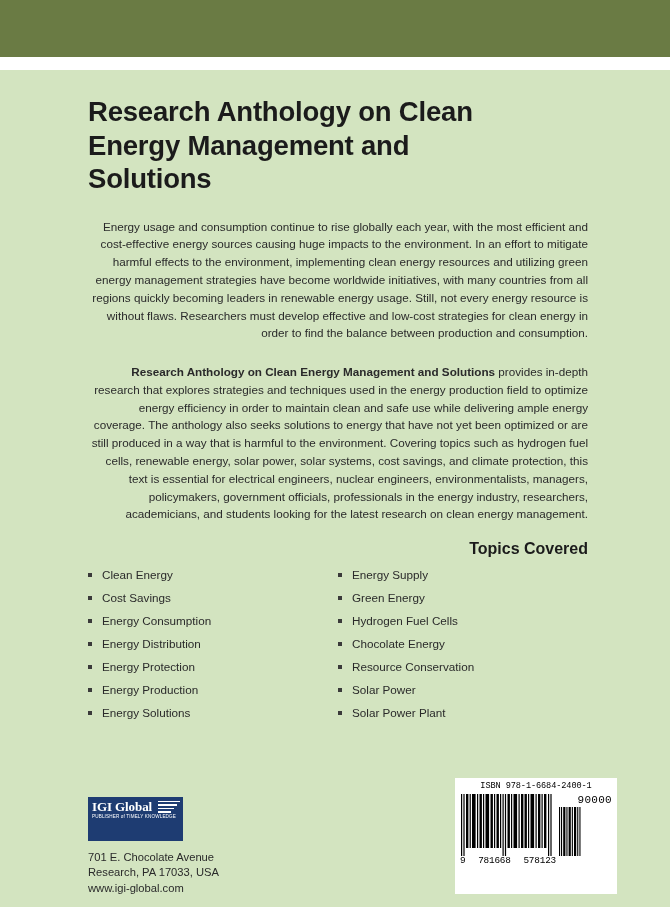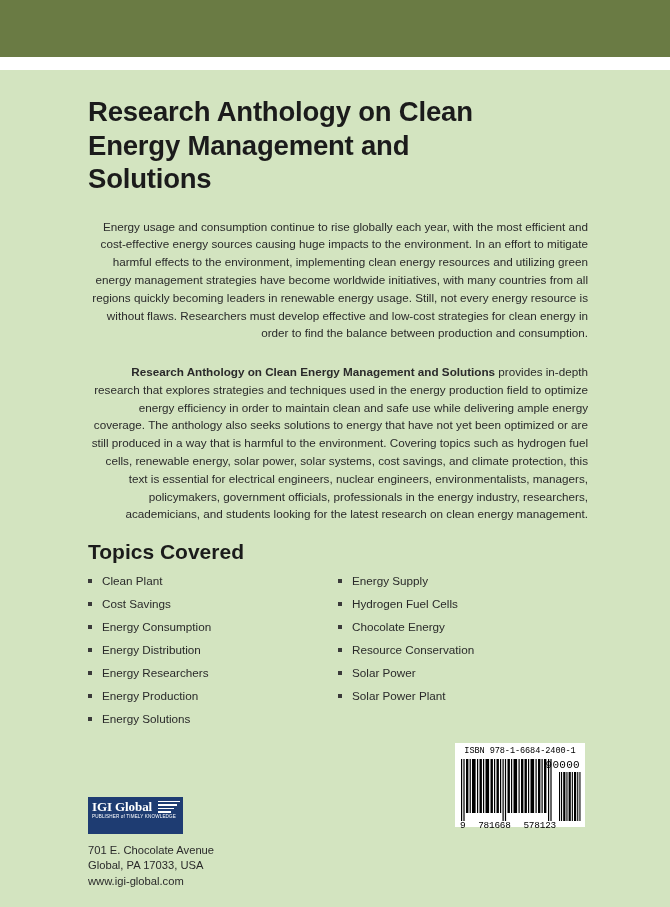--- a/index.html
+++ b/index.html
@@ -65,24 +65,25 @@
     margin: 0 0 17px 0;
     text-align: right;
   }
   .para.second {
     margin-top: 21px;
   }
   .para b {
     font-weight: bold;
   }
   .topics-heading {
-    font-size: 21px;
+    font-size: 16px;
     font-weight: bold;
     color: #1b1b1b;
     margin: 10px 0 11px 0;
+    text-align: right;
   }
   .topics-wrap {
     display: flex;
     flex-direction: row;
     width: 500px;
   }
   .topics-col {
     width: 250px;
   }
   .topic-item {
@@ -107,21 +108,21 @@
     left: 88px;
     top: 797px;
     width: 500px;
   }
   .logo-block {
     width: 95px;
   }
   .logo-box {
     position: relative;
     width: 95px;
-    height: 37px;
+    height: 44px;
     background: #1e3c72;
     display: block;
     overflow: hidden;
   }
   .logo-main {
     position: absolute;
     left: 4px;
     top: 2px;
     font-size: 13px;
     font-weight: bold;
@@ -158,25 +159,25 @@
   .logo-lines span:nth-child(4) { width: 58%; }
   .address {
     margin-top: 9px;
     font-size: 11.2px;
     line-height: 1.38;
     color: #2a2a2a;
   }
   .barcode-box {
     position: absolute;
     left: 455px;
-    top: 743px;
+    top: 778px;
     width: 130px;
     height: 84px;
     background: #ffffff;
-    padding: 0;
+    padding: 16px;
   }
   .isbn-text {
     position: absolute;
     left: 50%;
     transform: translateX(-50%);
     top: 3px;
     font-family: "Liberation Mono", monospace;
     font-size: 8.6px;
     color: #000000;
     white-space: nowrap;
@@ -239,51 +240,55 @@
     <p class="para">Energy usage and consumption continue to rise globally each year, with the most efficient and cost-effective energy sources causing huge impacts to the environment. In an effort to mitigate harmful effects to the environment, implementing clean energy resources and utilizing green energy management strategies have become worldwide initiatives, with many countries from all regions quickly becoming leaders in renewable energy usage. Still, not every energy resource is without flaws. Researchers must develop effective and low-cost strategies for clean energy in order to find the balance between production and consumption.</p>
 
     <p class="para second"><b>Research Anthology on Clean Energy Management and Solutions</b><span> provides in-depth research that explores strategies and techniques used in the energy production field to optimize energy efficiency in order to maintain clean and safe use while delivering ample energy coverage. The anthology also seeks solutions to energy that have not yet been optimized or are still produced in a way that is harmful to the environment. Covering topics such as hydrogen fuel cells, renewable energy, solar power, solar systems, cost savings, and climate protection, this text is essential for electrical engineers, nuclear engineers, environmentalists, managers, policymakers, government officials, professionals in the energy industry, researchers, academicians, and students looking for the latest research on clean energy management.</span></p>
 
     <h2 class="topics-heading">Topics Covered</h2>
 
     <div class="topics-wrap">
       <div class="topics-col">
         <div class="topic-item">
             <span class="bullet"></span>
-            <span>Clean Plant</span>
+            <span>Clean Energy</span>
           </div>
         <div class="topic-item">
             <span class="bullet"></span>
             <span>Cost Savings</span>
           </div>
         <div class="topic-item">
             <span class="bullet"></span>
             <span>Energy Consumption</span>
           </div>
         <div class="topic-item">
             <span class="bullet"></span>
             <span>Energy Distribution</span>
           </div>
         <div class="topic-item">
             <span class="bullet"></span>
-            <span>Energy Researchers</span>
+            <span>Energy Protection</span>
           </div>
         <div class="topic-item">
             <span class="bullet"></span>
             <span>Energy Production</span>
           </div>
         <div class="topic-item">
             <span class="bullet"></span>
             <span>Energy Solutions</span>
           </div>
       </div>
       <div class="topics-col">
         <div class="topic-item">
             <span class="bullet"></span>
             <span>Energy Supply</span>
+          </div>
+        <div class="topic-item">
+            <span class="bullet"></span>
+            <span>Green Energy</span>
           </div>
         <div class="topic-item">
             <span class="bullet"></span>
             <span>Hydrogen Fuel Cells</span>
           </div>
         <div class="topic-item">
             <span class="bullet"></span>
             <span>Chocolate Energy</span>
           </div>
         <div class="topic-item">
@@ -311,21 +316,21 @@
         <span class="logo-lines">
             <span></span>
             <span></span>
             <span></span>
             <span></span>
           </span>
       </div>
     </div>
     <div class="address">
       <div>701 E. Chocolate Avenue</div>
-      <div>Global, PA 17033, USA</div>
+      <div>Research, PA 17033, USA</div>
       <div>www.igi-global.com</div>
     </div>
   </div>
 
   <div class="barcode-box">
     <span class="isbn-text">ISBN 978-1-6684-2400-1</span>
     <span class="addon-text">90000</span>
     <div class="bars-main">
       <svg viewBox="0 0 92 62" preserveAspectRatio="none" xmlns="http://www.w3.org/2000/svg">
         <g fill="#000000">

